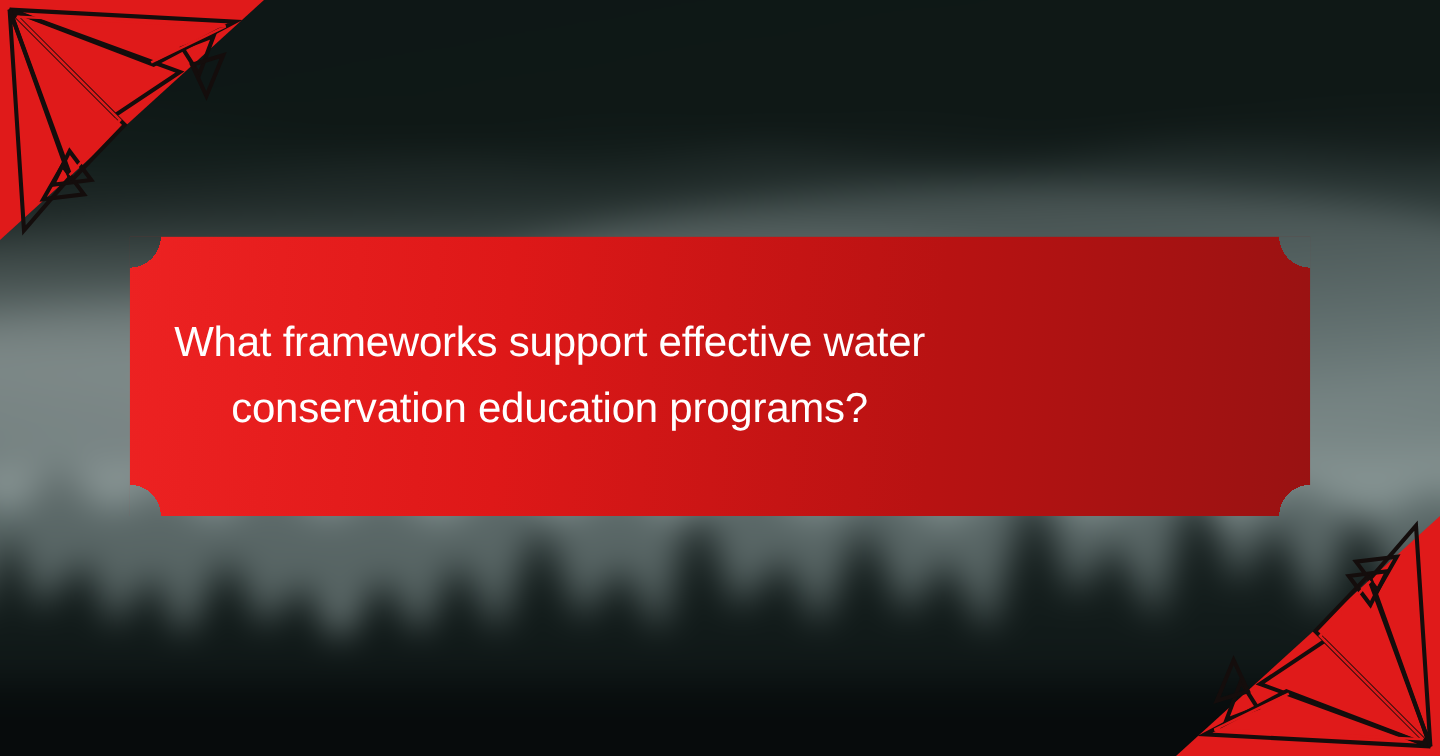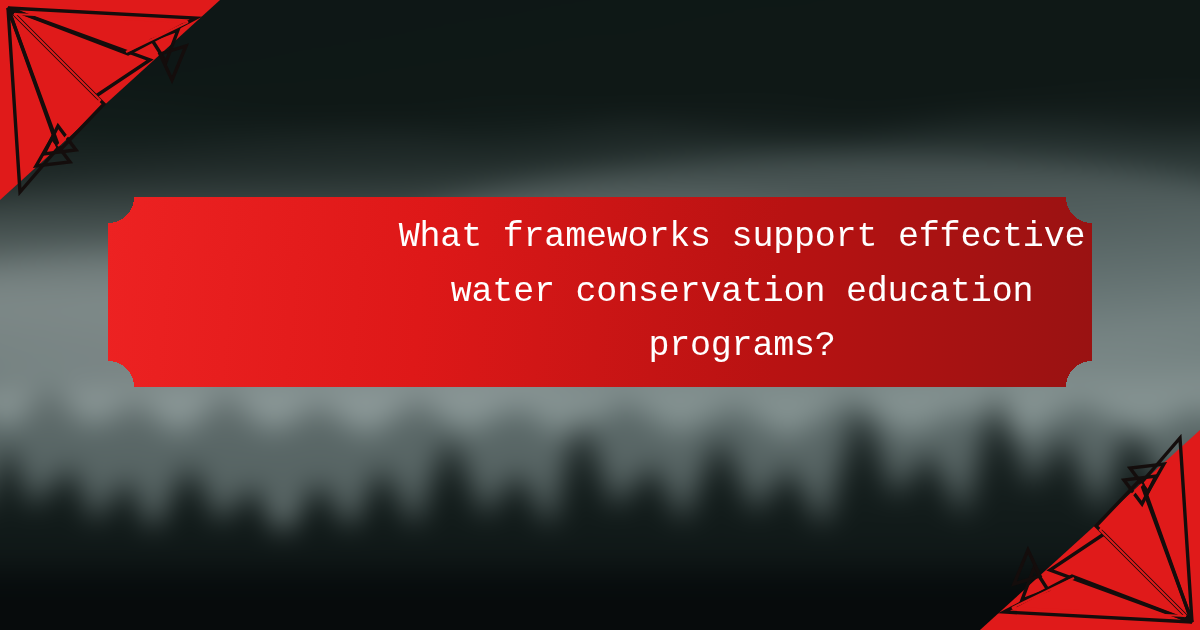--- a/index.html
+++ b/index.html
@@ -28,39 +28,38 @@
 
   
   .corner-orn { position:absolute; width:220px; height:200px; }
   .corner-orn.tl { left:0; top:0; }
   .corner-orn.br { right:0; bottom:0; transform:rotate(180deg); }
 
   
   .banner {
     position:absolute;
     left:108px; top:197px;
-    width:984px; height:190px;
+    width:984px; height:233px;
     background:linear-gradient(95deg,#ED2222 0%,#DE1818 32%,#B81212 68%,#991212 100%);
     display:flex;
     align-items:center;
-    justify-content:flex-end;
+    justify-content:flex-start;
     
     -webkit-mask-image:
       radial-gradient(circle 26px at 0 0,     transparent 0 26px, #000 26px),
       radial-gradient(circle 26px at 100% 0,  transparent 0 26px, #000 26px),
       radial-gradient(circle 26px at 0 100%,  transparent 0 26px, #000 26px),
       radial-gradient(circle 26px at 100% 100%,transparent 0 26px,#000 26px);
     -webkit-mask-composite:source-in;
     mask-image:
       radial-gradient(circle 26px at 0 0,     transparent 0 26px, #000 26px),
       radial-gradient(circle 26px at 100% 0,  transparent 0 26px, #000 26px),
       radial-gradient(circle 26px at 0 100%,  transparent 0 26px, #000 26px),
       radial-gradient(circle 26px at 100% 100%,transparent 0 26px,#000 26px);
     mask-composite:intersect;
-    font-family:Liberation Mono, monospace;
   }
 
   .banner-text {
     width:700px;
     text-align:center;
     color:#ffffff;
     font-size:35px;
     line-height:1.56;
     font-weight:400;
     letter-spacing:-0.2px;

